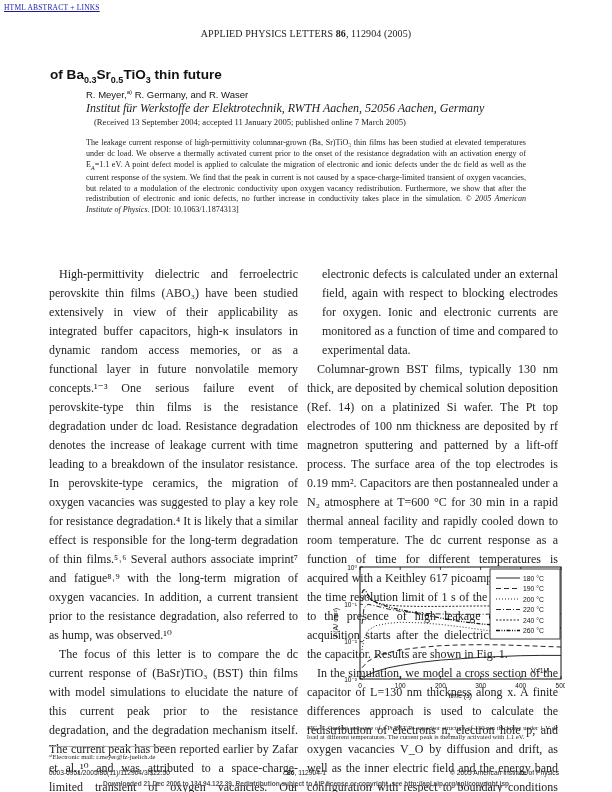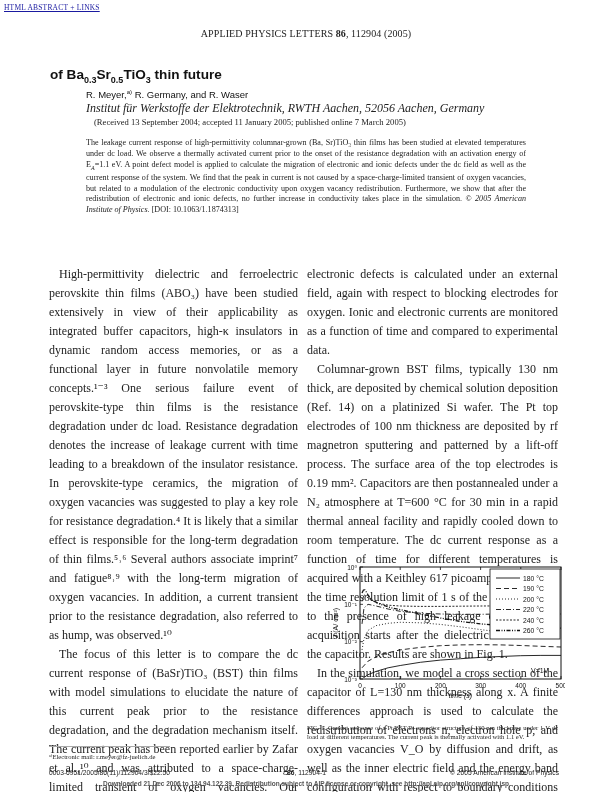--- a/index.html
+++ b/index.html
@@ -11,21 +11,21 @@
   .title{left:50px;top:52px;width:520px;font-family:"Liberation Sans","DejaVu Sans",sans-serif;font-weight:bold;font-size:13.6px;line-height:15px;color:#111;}
   .title sub{font-size:9px;}
   .authors{left:86px;top:89px;font-family:"Liberation Sans","DejaVu Sans",sans-serif;font-size:9.5px;color:#111;}
   .authors sup{font-size:6px;}
   .affil{left:86px;top:101px;font-style:italic;font-size:12px;color:#222;}
   .received{left:86px;top:117px;font-size:8.6px;color:#222;margin-left:8px;}
   .abstract{left:86px;top:138px;width:440px;font-size:8.1px;line-height:10.75px;text-align:justify;color:#222;}
   .abstract i{font-style:italic;}
   .col{font-size:12px;line-height:19px;text-align:justify;color:#222;}
   .col p{margin:0;text-indent:10px;}
-  .col p.noindent{text-indent:0;}
+  .col p.noindent{text-indent:0;margin-left:15px;}
   .colL{left:49px;top:265px;width:249px;}
   .colR{left:307px;top:265px;width:251px;}
   .footrule{left:49px;top:746px;width:121px;height:1px;background:#aaa;}
   .footnote{left:49px;top:753px;font-size:6.6px;color:#222;}
   .figcap{left:307px;top:723px;width:251px;font-size:6.6px;line-height:9px;color:#222;text-align:justify;}
   .bottomline{left:49px;top:769px;width:510px;font-family:"Liberation Sans","DejaVu Sans",sans-serif;font-size:6.7px;color:#222;}
   .bl-left{position:absolute;left:0;}
   .bl-mid{position:absolute;left:238px;}
   .bl-right{position:absolute;right:0;}
   .download{left:0;width:612px;top:780px;text-align:center;font-family:"Liberation Sans","DejaVu Sans",sans-serif;font-weight:bold;font-size:6.5px;color:#555;}

